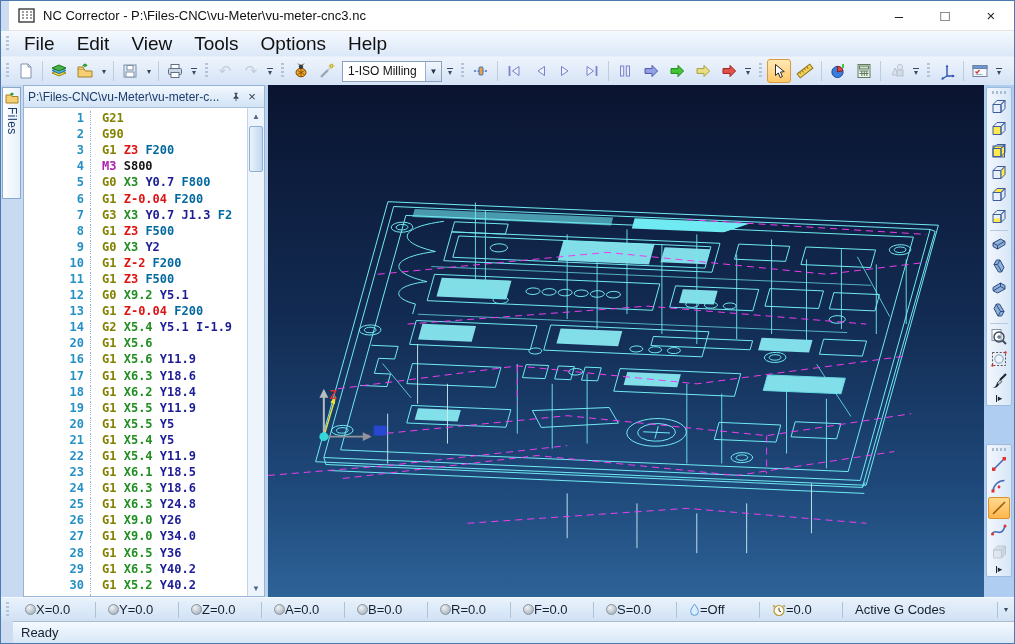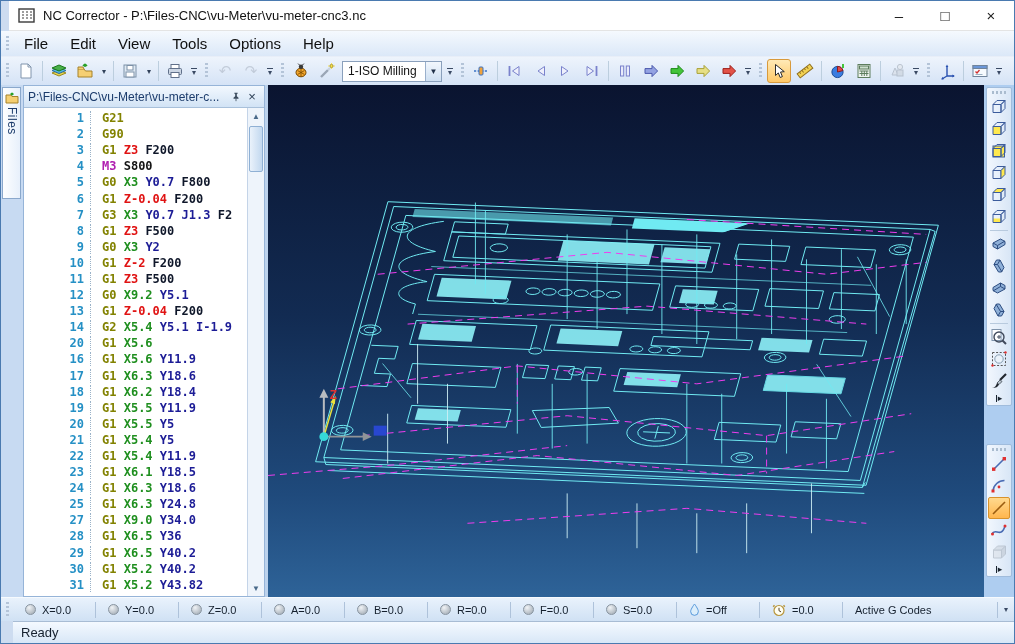--- a/index.html
+++ b/index.html
@@ -6,21 +6,21 @@
   #app{position:relative;width:1015px;height:644px;background:#cddcf0;overflow:hidden;
        font-family:"Liberation Sans",sans-serif;border:1px solid #4a7ab0;box-sizing:border-box;}
   
   .titlebar{position:absolute;left:8px;top:0;right:0;height:30px;background:#fff;display:flex;align-items:center;border-bottom:1px solid #e4e4e4;box-sizing:border-box;}
   .appicon{width:17px;height:17px;margin:0 8px 0 9px;flex:0 0 auto;}
   .title{font-size:13px;color:#111;white-space:nowrap;}
   .wincontrols{margin-left:auto;display:flex;height:100%;}
   .winbtn{width:46px;height:100%;display:flex;align-items:center;justify-content:center;font-size:15px;color:#222;}
   
   .menubar{position:absolute;left:0;top:30px;right:0;height:26px;background:linear-gradient(#f5f9fe,#dbe8f8);display:flex;align-items:center;border-bottom:1px solid #e8eef8;box-sizing:border-box;}
-  .menu-item{padding:0 11px;font-size:15px;color:#101010;line-height:26px;}
+  .menu-item{padding:0 11px;font-size:19px;color:#101010;line-height:26px;}
   .vgrip{width:3px;height:16px;margin:0 4px 0 5px;background:repeating-linear-gradient(180deg,#b4c4d8 0 2px,transparent 2px 4px);}
   
   .toolbar{position:absolute;left:0;top:56px;right:0;height:28px;background:linear-gradient(#eef4fc,#d5e3f6);display:flex;align-items:center;box-sizing:border-box;}
   .tb-group{display:flex;align-items:center;height:100%;}
   .tbtn{width:24px;height:24px;margin:0 1px;border:1px solid transparent;border-radius:3px;display:flex;align-items:center;justify-content:center;box-sizing:border-box;}
   .tbtn svg{width:18px;height:18px;display:block;}
   .tbtn .gly{font-size:15px;line-height:18px;}
   .tbtn.active{background:linear-gradient(#ffe9b6,#ffc968);border-color:#d89a3c;}
   .tbtn.disabled{opacity:.55;}
   .tcaret{width:12px;height:22px;display:flex;align-items:center;justify-content:center;font-size:8px;color:#30415a;}
@@ -40,21 +40,21 @@
   .codepanel{position:absolute;left:22px;top:0;bottom:0;width:242px;background:#fff;border:1px solid #96b4d8;box-sizing:border-box;}
   .codehdr{height:22px;background:linear-gradient(#f2f8fe,#d2e3f5);border-bottom:1px solid #a8c0da;display:flex;align-items:center;padding:0 4px;font-size:12px;color:#1c3c6c;box-sizing:border-box;}
   .codehdr .dtitle{flex:1;white-space:nowrap;overflow:hidden;}
   .codehdr .hbtn{width:16px;height:16px;display:flex;align-items:center;justify-content:center;color:#2c3e54;}
   .codebody{position:absolute;left:0;top:22px;right:17px;bottom:0;overflow:hidden;padding-top:2px;
             font-family:"DejaVu Sans Mono",monospace;font-size:12px;font-weight:bold;}
   .cl{height:16.1px;display:flex;white-space:pre;align-items:center;}
   .ln{width:60px;text-align:right;padding-right:6px;color:#2590c5;border-right:1px dotted #9ab2c8;flex:0 0 auto;}
   .lt{padding-left:11px;}
   .tk-g{color:#828200}.tk-x{color:#1f8f1f}.tk-y{color:#1c1c96}.tk-z{color:#e01313}
-  .tk-f{color:#0f172a}.tk-ij{color:#1c1c96}.tk-m{color:#b020b0}.tk-s{color:#151515}
+  .tk-f{color:#0369a1}.tk-ij{color:#1c1c96}.tk-m{color:#b020b0}.tk-s{color:#151515}
   .scroll{position:absolute;right:0;top:22px;bottom:0;width:17px;background:#eef4fb;border-left:1px solid #c4d4e8;box-sizing:border-box;}
   .sbtn{height:16px;display:flex;align-items:center;justify-content:center;font-size:8px;color:#4a6a8a;}
   .sbtn.dn{position:absolute;bottom:0;left:0;right:0;}
   .sthumb{position:absolute;left:1px;right:1px;top:18px;height:44px;background:linear-gradient(90deg,#eaf2fb,#c2d8ef);border:1px solid #8fb0d4;border-radius:2px;}
   .splitter{position:absolute;left:264px;top:0;bottom:0;width:3px;background:#bcd2ec;}
   .viewport{position:absolute;left:267px;top:0;right:30px;bottom:0;}
   .viewport svg{display:block;width:100%;height:100%;}
   
   .rightdock{position:absolute;right:0;top:0;bottom:0;width:30px;background:#aecdf0;}
   .rgroup{width:26px;margin:2px auto 0;background:linear-gradient(90deg,#f2f7fe,#d8e6f6);border:1px solid #a0bcdc;border-radius:2px;display:flex;flex-direction:column;align-items:center;padding:1px 0;box-sizing:border-box;}
@@ -62,21 +62,21 @@
   .hgrip{height:3px;width:14px;margin:2px 0;background:repeating-linear-gradient(90deg,#aabccf 0 2px,transparent 2px 4px);}
   .rbtn{width:22px;height:22px;display:flex;align-items:center;justify-content:center;border:1px solid transparent;border-radius:2px;box-sizing:border-box;}
   .rbtn svg{width:20px;height:20px;display:block;}
   .rbtn.active{background:linear-gradient(#ffd98e,#ffb64e);border-color:#d8922c;}
   .rbtn.disabled{opacity:.5;}
   .rsep{height:1px;width:18px;background:#b8cade;margin:2px 0;}
   .rovf{height:12px;display:flex;align-items:center;font-size:9px;color:#1a2430;}
   .rovf i{display:inline-block;width:1px;height:7px;background:#1a2430;margin-right:1px;}
   
   .statusbar{position:absolute;left:0;right:0;bottom:22px;height:24px;background:linear-gradient(#e9f2fc,#d0e1f4);border-top:1px solid #f6fafe;display:flex;align-items:center;box-sizing:border-box;}
-  .sb-item{display:flex;align-items:center;gap:6px;padding:0 12px;height:16px;border-right:1px solid #aec2da;font-size:11px;color:#15202e;min-width:58px;}
+  .sb-item{display:flex;align-items:center;padding:0 12px;height:16px;border-right:1px solid #aec2da;font-size:13px;color:#15202e;min-width:58px;}
   .sb-item.noborder{border-right:none;}
   .sphere{width:11px;height:11px;border-radius:50%;background:radial-gradient(circle at 35% 30%,#f0f3f6,#9aa4ae);border:1px solid #8894a0;box-sizing:border-box;}
   .sb-ovf{margin-left:auto;width:16px;display:flex;flex-direction:column;align-items:center;color:#3a4a64;font-size:8px;border-left:1px solid #aec2da;height:16px;justify-content:center;}
   
   .readybar{position:absolute;left:0;right:0;bottom:0;height:22px;background:linear-gradient(#f4f9ff,#d8e7f7);border-top:1px solid #a8bcd4;display:flex;align-items:center;box-sizing:border-box;margin-left:12px;}
   .readybar span{font-size:13px;color:#15202e;padding-left:8px;}
 </style>
 </head>
 <body>
 
@@ -416,20 +416,21 @@
           <div class="cl"><span class="ln">16</span><span class="lt"><span class="tk-g">G1</span> <span class="tk-x">X5.6</span> <span class="tk-y">Y11.9</span></span></div>
           <div class="cl"><span class="ln">17</span><span class="lt"><span class="tk-g">G1</span> <span class="tk-x">X6.3</span> <span class="tk-y">Y18.6</span></span></div>
           <div class="cl"><span class="ln">18</span><span class="lt"><span class="tk-g">G1</span> <span class="tk-x">X6.2</span> <span class="tk-y">Y18.4</span></span></div>
           <div class="cl"><span class="ln">19</span><span class="lt"><span class="tk-g">G1</span> <span class="tk-x">X5.5</span> <span class="tk-y">Y11.9</span></span></div>
           <div class="cl"><span class="ln">20</span><span class="lt"><span class="tk-g">G1</span> <span class="tk-x">X5.5</span> <span class="tk-y">Y5</span></span></div>
           <div class="cl"><span class="ln">21</span><span class="lt"><span class="tk-g">G1</span> <span class="tk-x">X5.4</span> <span class="tk-y">Y5</span></span></div>
           <div class="cl"><span class="ln">22</span><span class="lt"><span class="tk-g">G1</span> <span class="tk-x">X5.4</span> <span class="tk-y">Y11.9</span></span></div>
           <div class="cl"><span class="ln">23</span><span class="lt"><span class="tk-g">G1</span> <span class="tk-x">X6.1</span> <span class="tk-y">Y18.5</span></span></div>
           <div class="cl"><span class="ln">24</span><span class="lt"><span class="tk-g">G1</span> <span class="tk-x">X6.3</span> <span class="tk-y">Y18.6</span></span></div>
           <div class="cl"><span class="ln">25</span><span class="lt"><span class="tk-g">G1</span> <span class="tk-x">X6.3</span> <span class="tk-y">Y24.8</span></span></div>
+          <div class="cl"><span class="ln">26</span><span class="lt"><span class="tk-g">G1</span> <span class="tk-x">X9.0</span> <span class="tk-y">Y26</span></span></div>
           <div class="cl"><span class="ln">27</span><span class="lt"><span class="tk-g">G1</span> <span class="tk-x">X9.0</span> <span class="tk-y">Y34.0</span></span></div>
           <div class="cl"><span class="ln">28</span><span class="lt"><span class="tk-g">G1</span> <span class="tk-x">X6.5</span> <span class="tk-y">Y36</span></span></div>
           <div class="cl"><span class="ln">29</span><span class="lt"><span class="tk-g">G1</span> <span class="tk-x">X6.5</span> <span class="tk-y">Y40.2</span></span></div>
           <div class="cl"><span class="ln">30</span><span class="lt"><span class="tk-g">G1</span> <span class="tk-x">X5.2</span> <span class="tk-y">Y40.2</span></span></div>
           <div class="cl"><span class="ln">31</span><span class="lt"><span class="tk-g">G1</span> <span class="tk-x">X5.2</span> <span class="tk-y">Y43.82</span></span></div>
         </div>
       <div class="scroll">
         <div class="sbtn">▲</div>
         <div class="sthumb"></div>
         <div class="sbtn dn">▼</div>

